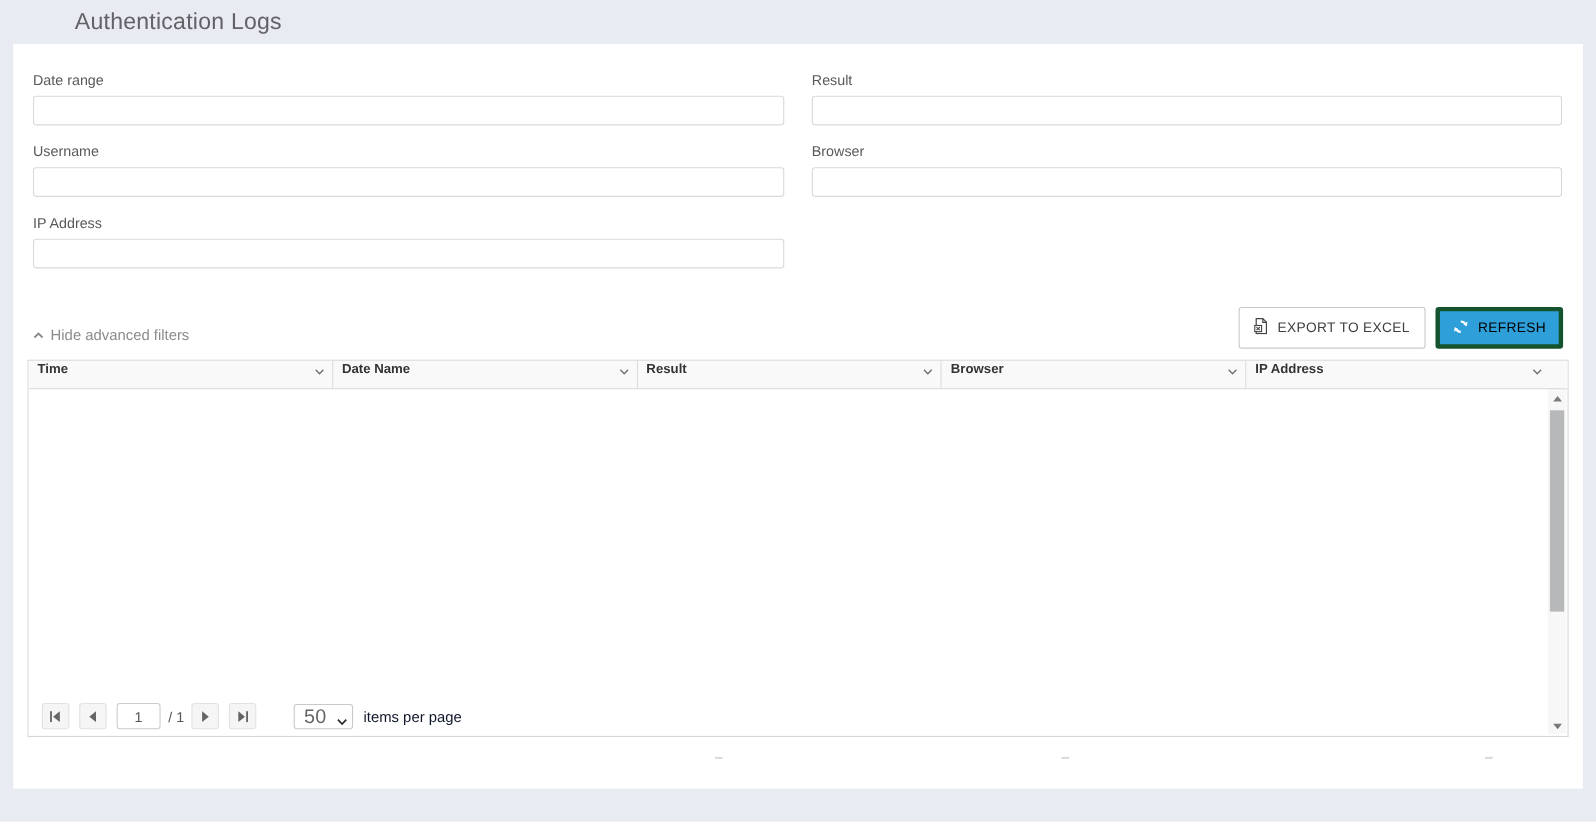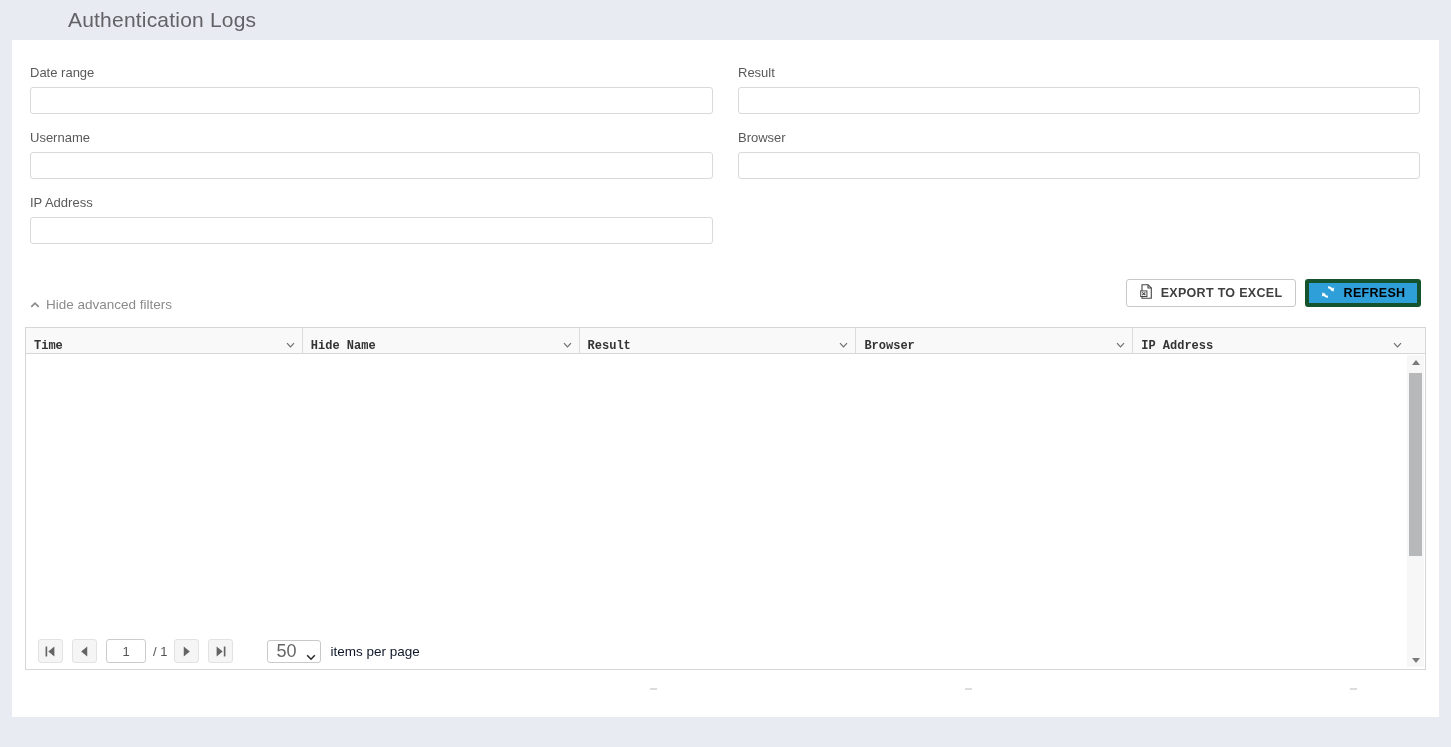--- a/index.html
+++ b/index.html
@@ -34,44 +34,44 @@
   .row-2 { top: 90px; }
   .row-3 { top: 155px; }
   
   .adv-toggle {
     position: absolute; left: 18px; top: 237px;
     display: flex; align-items: flex-start; gap: 6px;
     font-size: 13.5px; color: #8b8b8b; cursor: pointer; margin-top: 20px;
   }
   
   .btn {
-    position: absolute; top: 239px; height: 28px;
+    position: absolute; top: 239px; height: 38px;
     display: flex; align-items: center; justify-content: center; gap: 9px;
-    font-size: 12.5px; font-weight: bold; letter-spacing: 0.3px;
+    font-size: 12.5px; font-weight: normal; letter-spacing: 0.3px;
     border-radius: 3px; cursor: pointer;
   }
   .btn-export {
     right: 143px; width: 170px;
     background: #ffffff; border: 1px solid #c8c8c8; color: #3f3f3f;
   }
   .btn-refresh {
     right: 18px; width: 116px;
     background: #2e9fd9; border: 4px solid #14532d; color: #000000;
   }
   
   .grid {
     position: absolute; left: 13px; top: 287px; width: 1401px; height: 343px;
     border: 1px solid #d6d6d6; background: #fff;
   }
   .grid-header {
     display: flex; height: 26px; background: #f9f9f9; border-bottom: 1px solid #d6d6d6;
   }
   .gh-cell {
-    flex: 1; display: flex; align-items: flex-end; justify-content: space-between;
-    padding: 0 7px 0 8px; border-right: 1px solid #dcdcdc; cursor: pointer; font-family: Liberation Mono, monospace;
+    flex: 1; display: flex; align-items: flex-start; justify-content: space-between;
+    padding: 0 7px 0 8px; border-right: 1px solid #dcdcdc; cursor: pointer;
   }
   .gh-cell:nth-child(5) { border-right: none; }
   .gh-stub { width: 16px; }
   .gh-cell .gh-label { font-size: 12px; font-weight: bold; color: #333; }
   .grid-body { position: absolute; left: 0; top: 26px; right: 18px; bottom: 2px; background: #fff; }
   
   .vscroll {
     position: absolute; right: 1px; top: 27px; bottom: 2px; width: 17px; background: #f7f7f7;
   }
   .vs-arrow { position: absolute; left: 0; width: 17px; height: 14px;
@@ -182,21 +182,21 @@
     <div class="grid-header">
       <div class="gh-cell">
         <span class="gh-label">Time</span>
         <span>
           <svg width="9" height="6" viewBox="0 0 9 6">
               <path d="M1 1.2 L4.5 4.8 L8 1.2" stroke="#6e6e6e" stroke-width="1.2" fill="none"></path>
             </svg>
         </span>
       </div>
       <div class="gh-cell">
-        <span class="gh-label">Hide Name</span>
+        <span class="gh-label">Date Name</span>
         <span>
           <svg width="9" height="6" viewBox="0 0 9 6">
               <path d="M1 1.2 L4.5 4.8 L8 1.2" stroke="#6e6e6e" stroke-width="1.2" fill="none"></path>
             </svg>
         </span>
       </div>
       <div class="gh-cell">
         <span class="gh-label">Result</span>
         <span>
           <svg width="9" height="6" viewBox="0 0 9 6">

